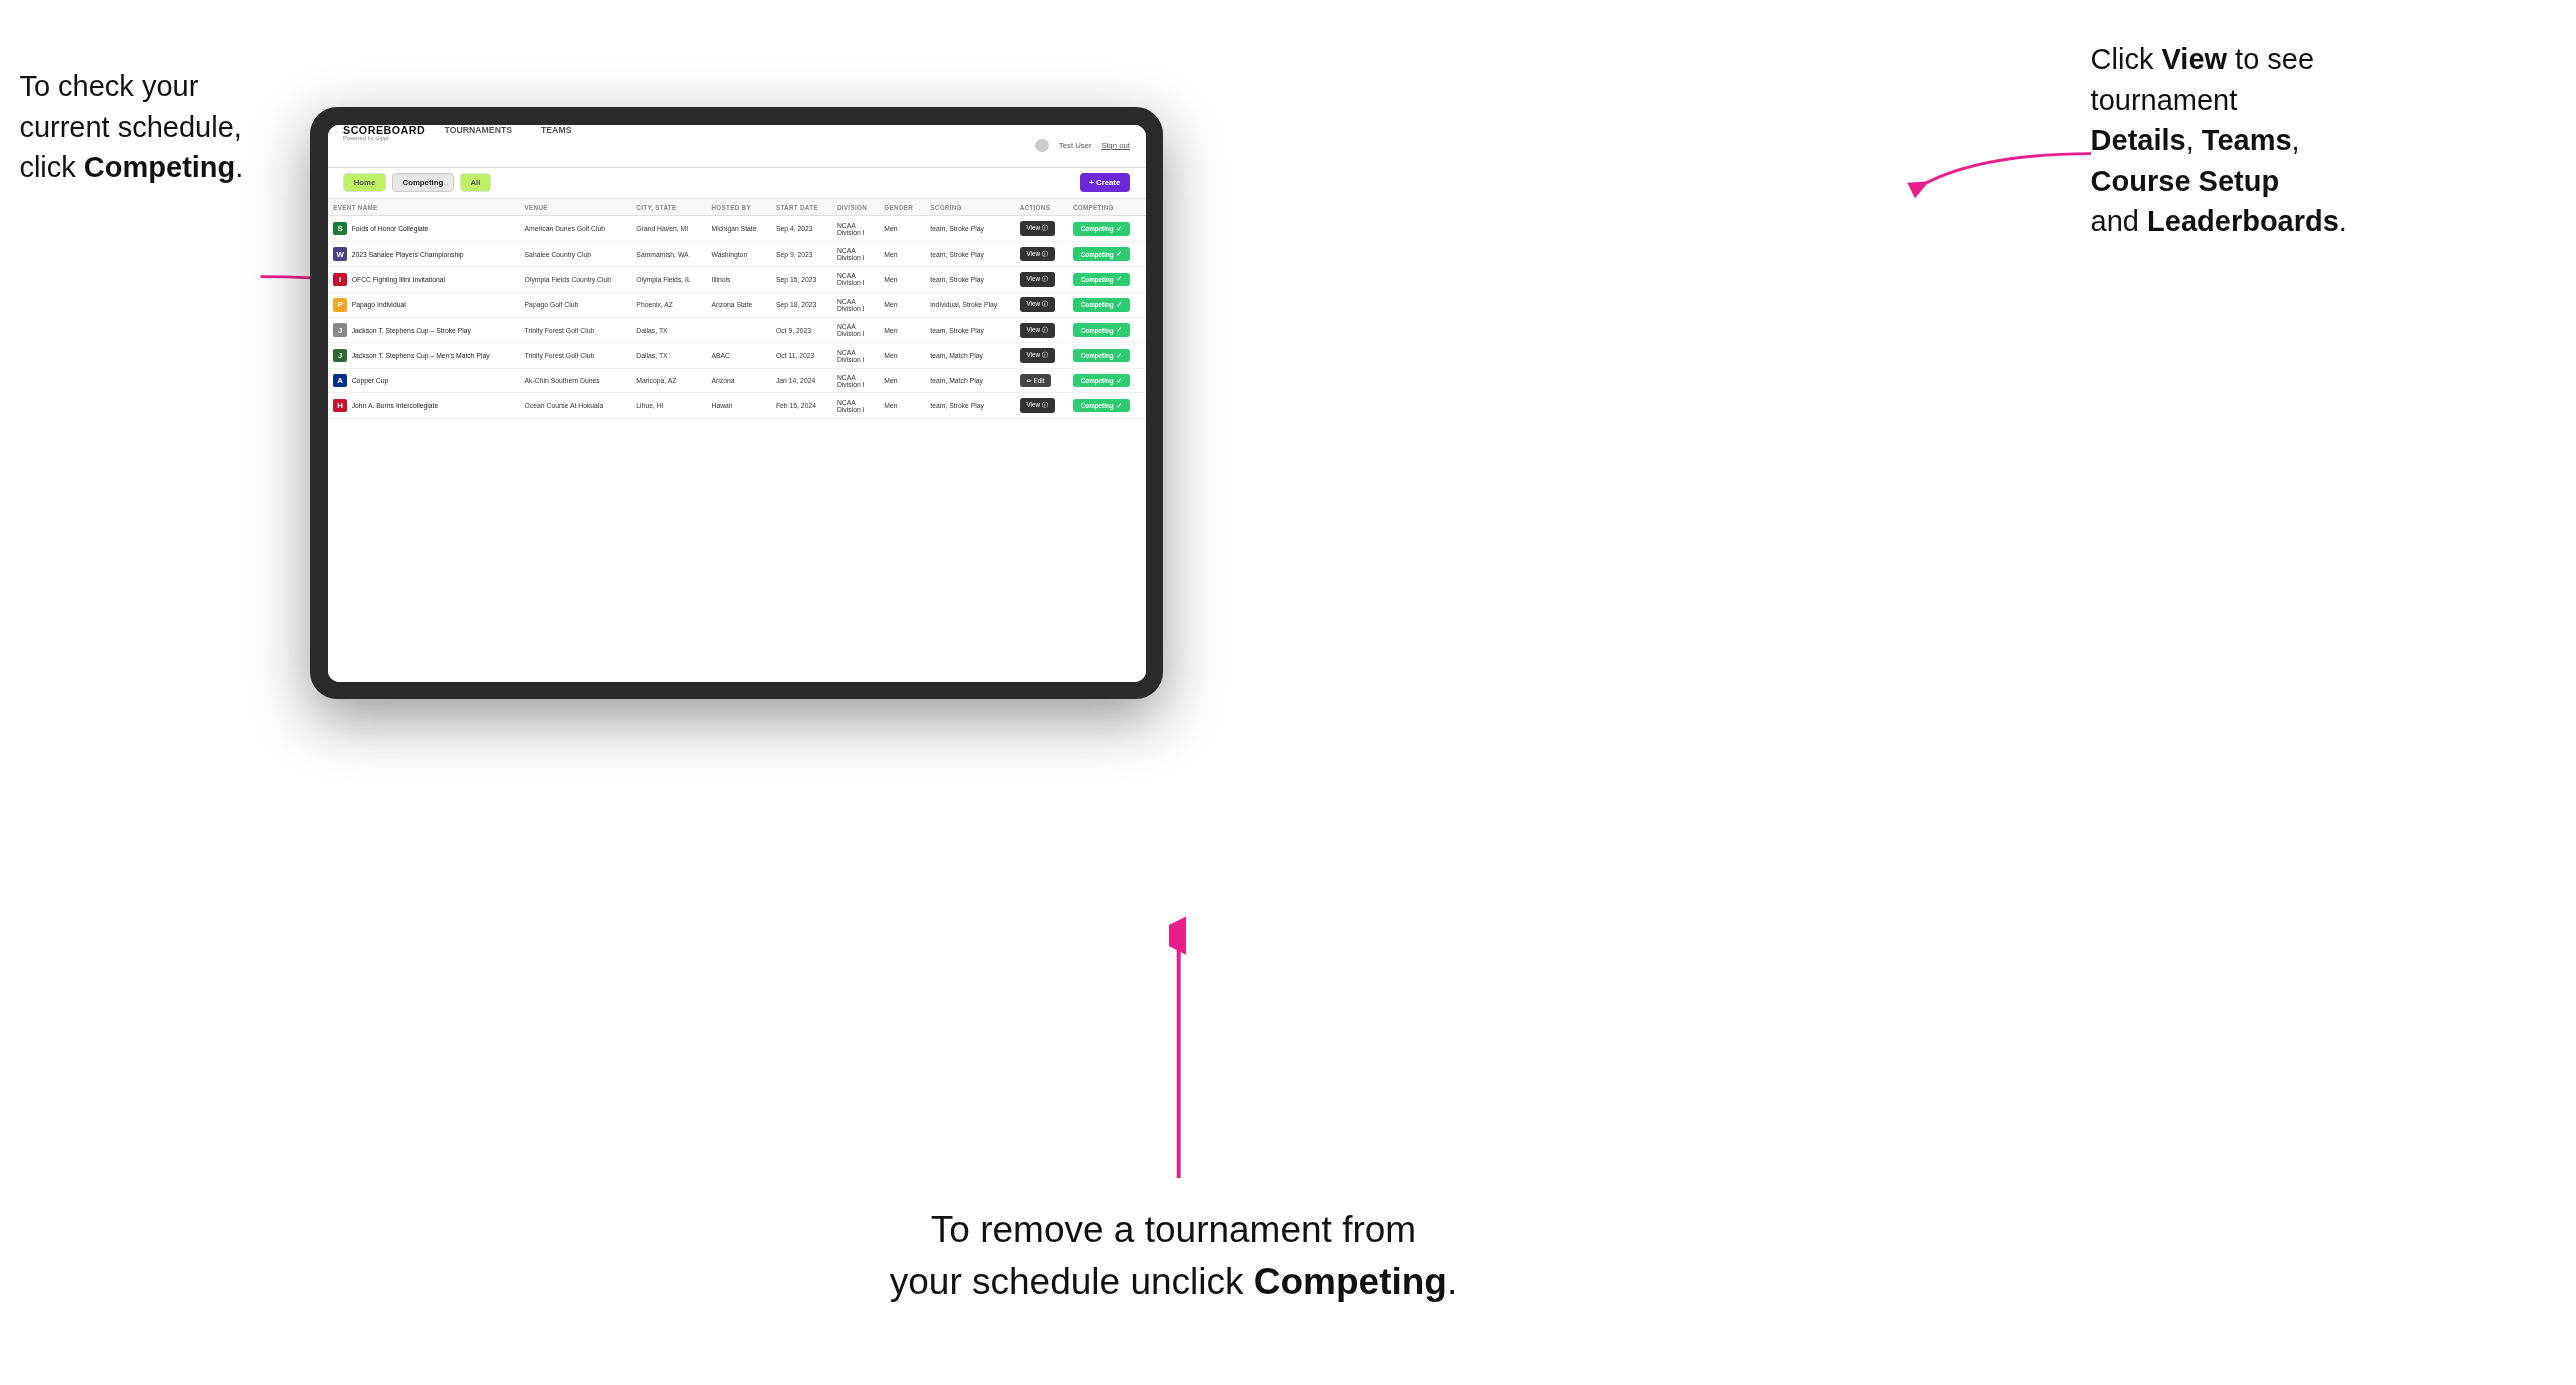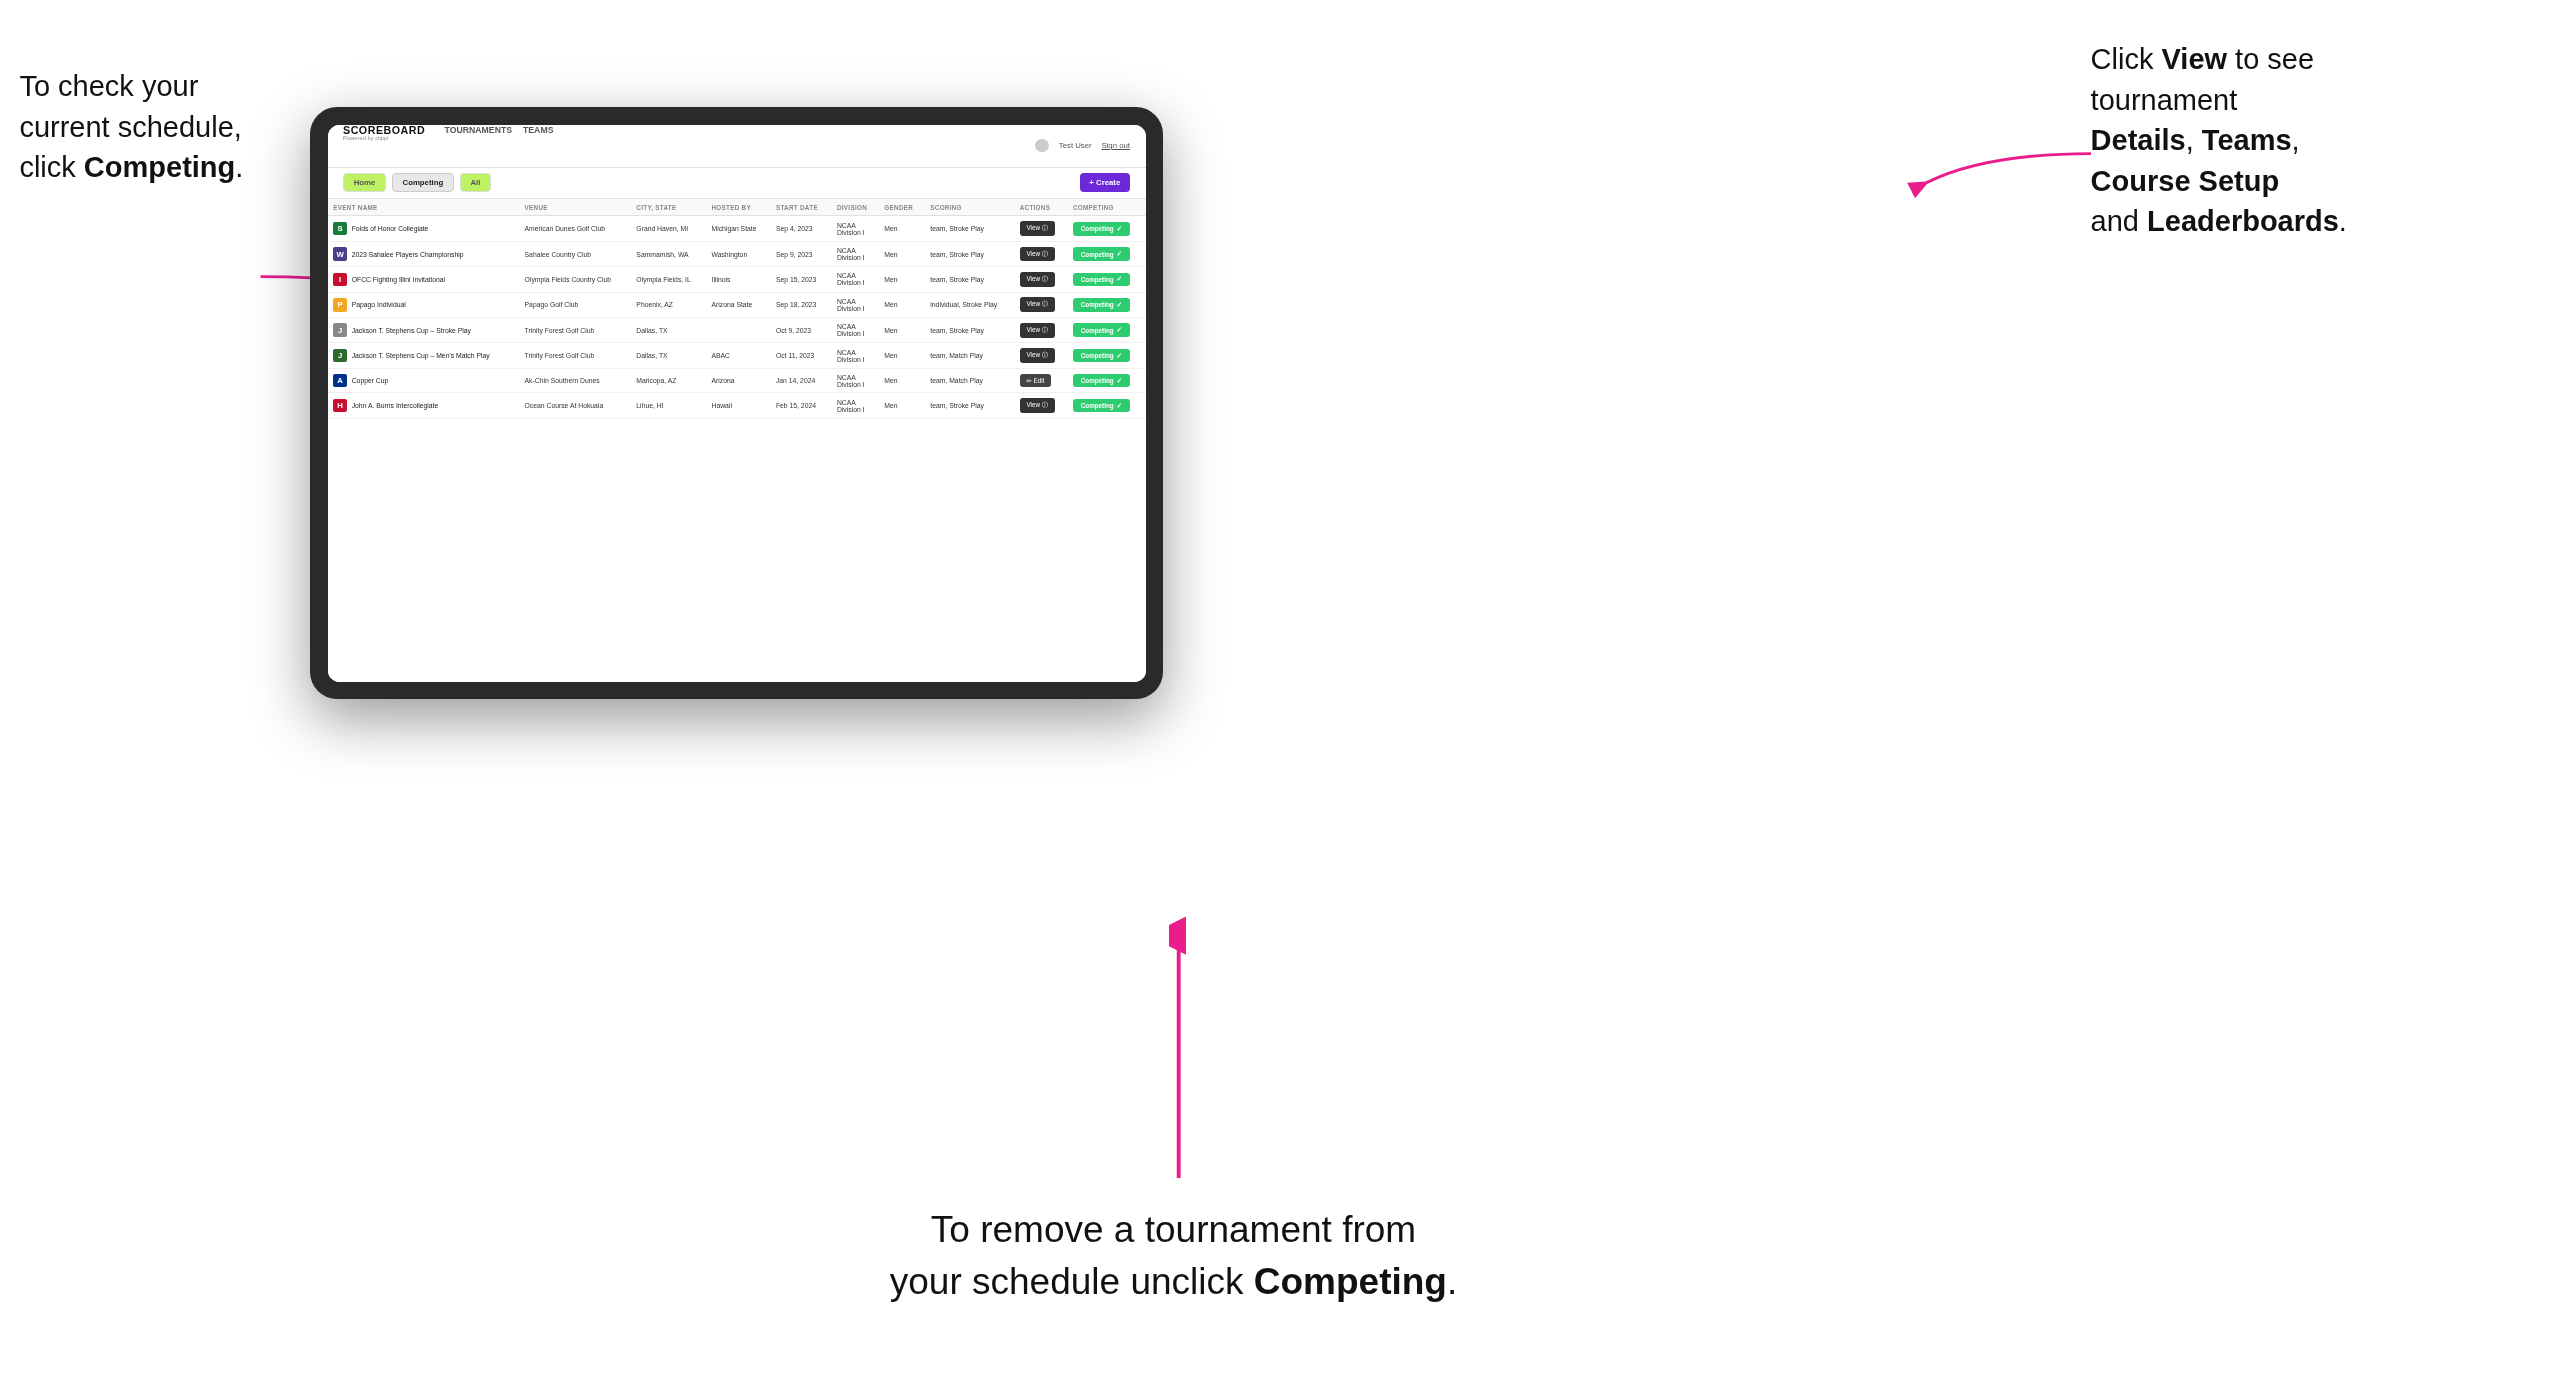--- a/index.html
+++ b/index.html
@@ -82,21 +82,21 @@
       color: #111;
       line-height: 1;
     }
     .brand-sub {
       font-size: 5.8px;
       color: #888;
       line-height: 1.2;
     }
     .nav-links {
       display: flex;
-      gap: 11px;
+      gap: 29px;
       font-size: 8.7px;
       font-weight: 600;
       color: #555;
     }
     .nav-links span { cursor: pointer; }
     .header-right {
       margin-left: auto;
       display: flex;
       align-items: center;
       gap: 9.7px;

